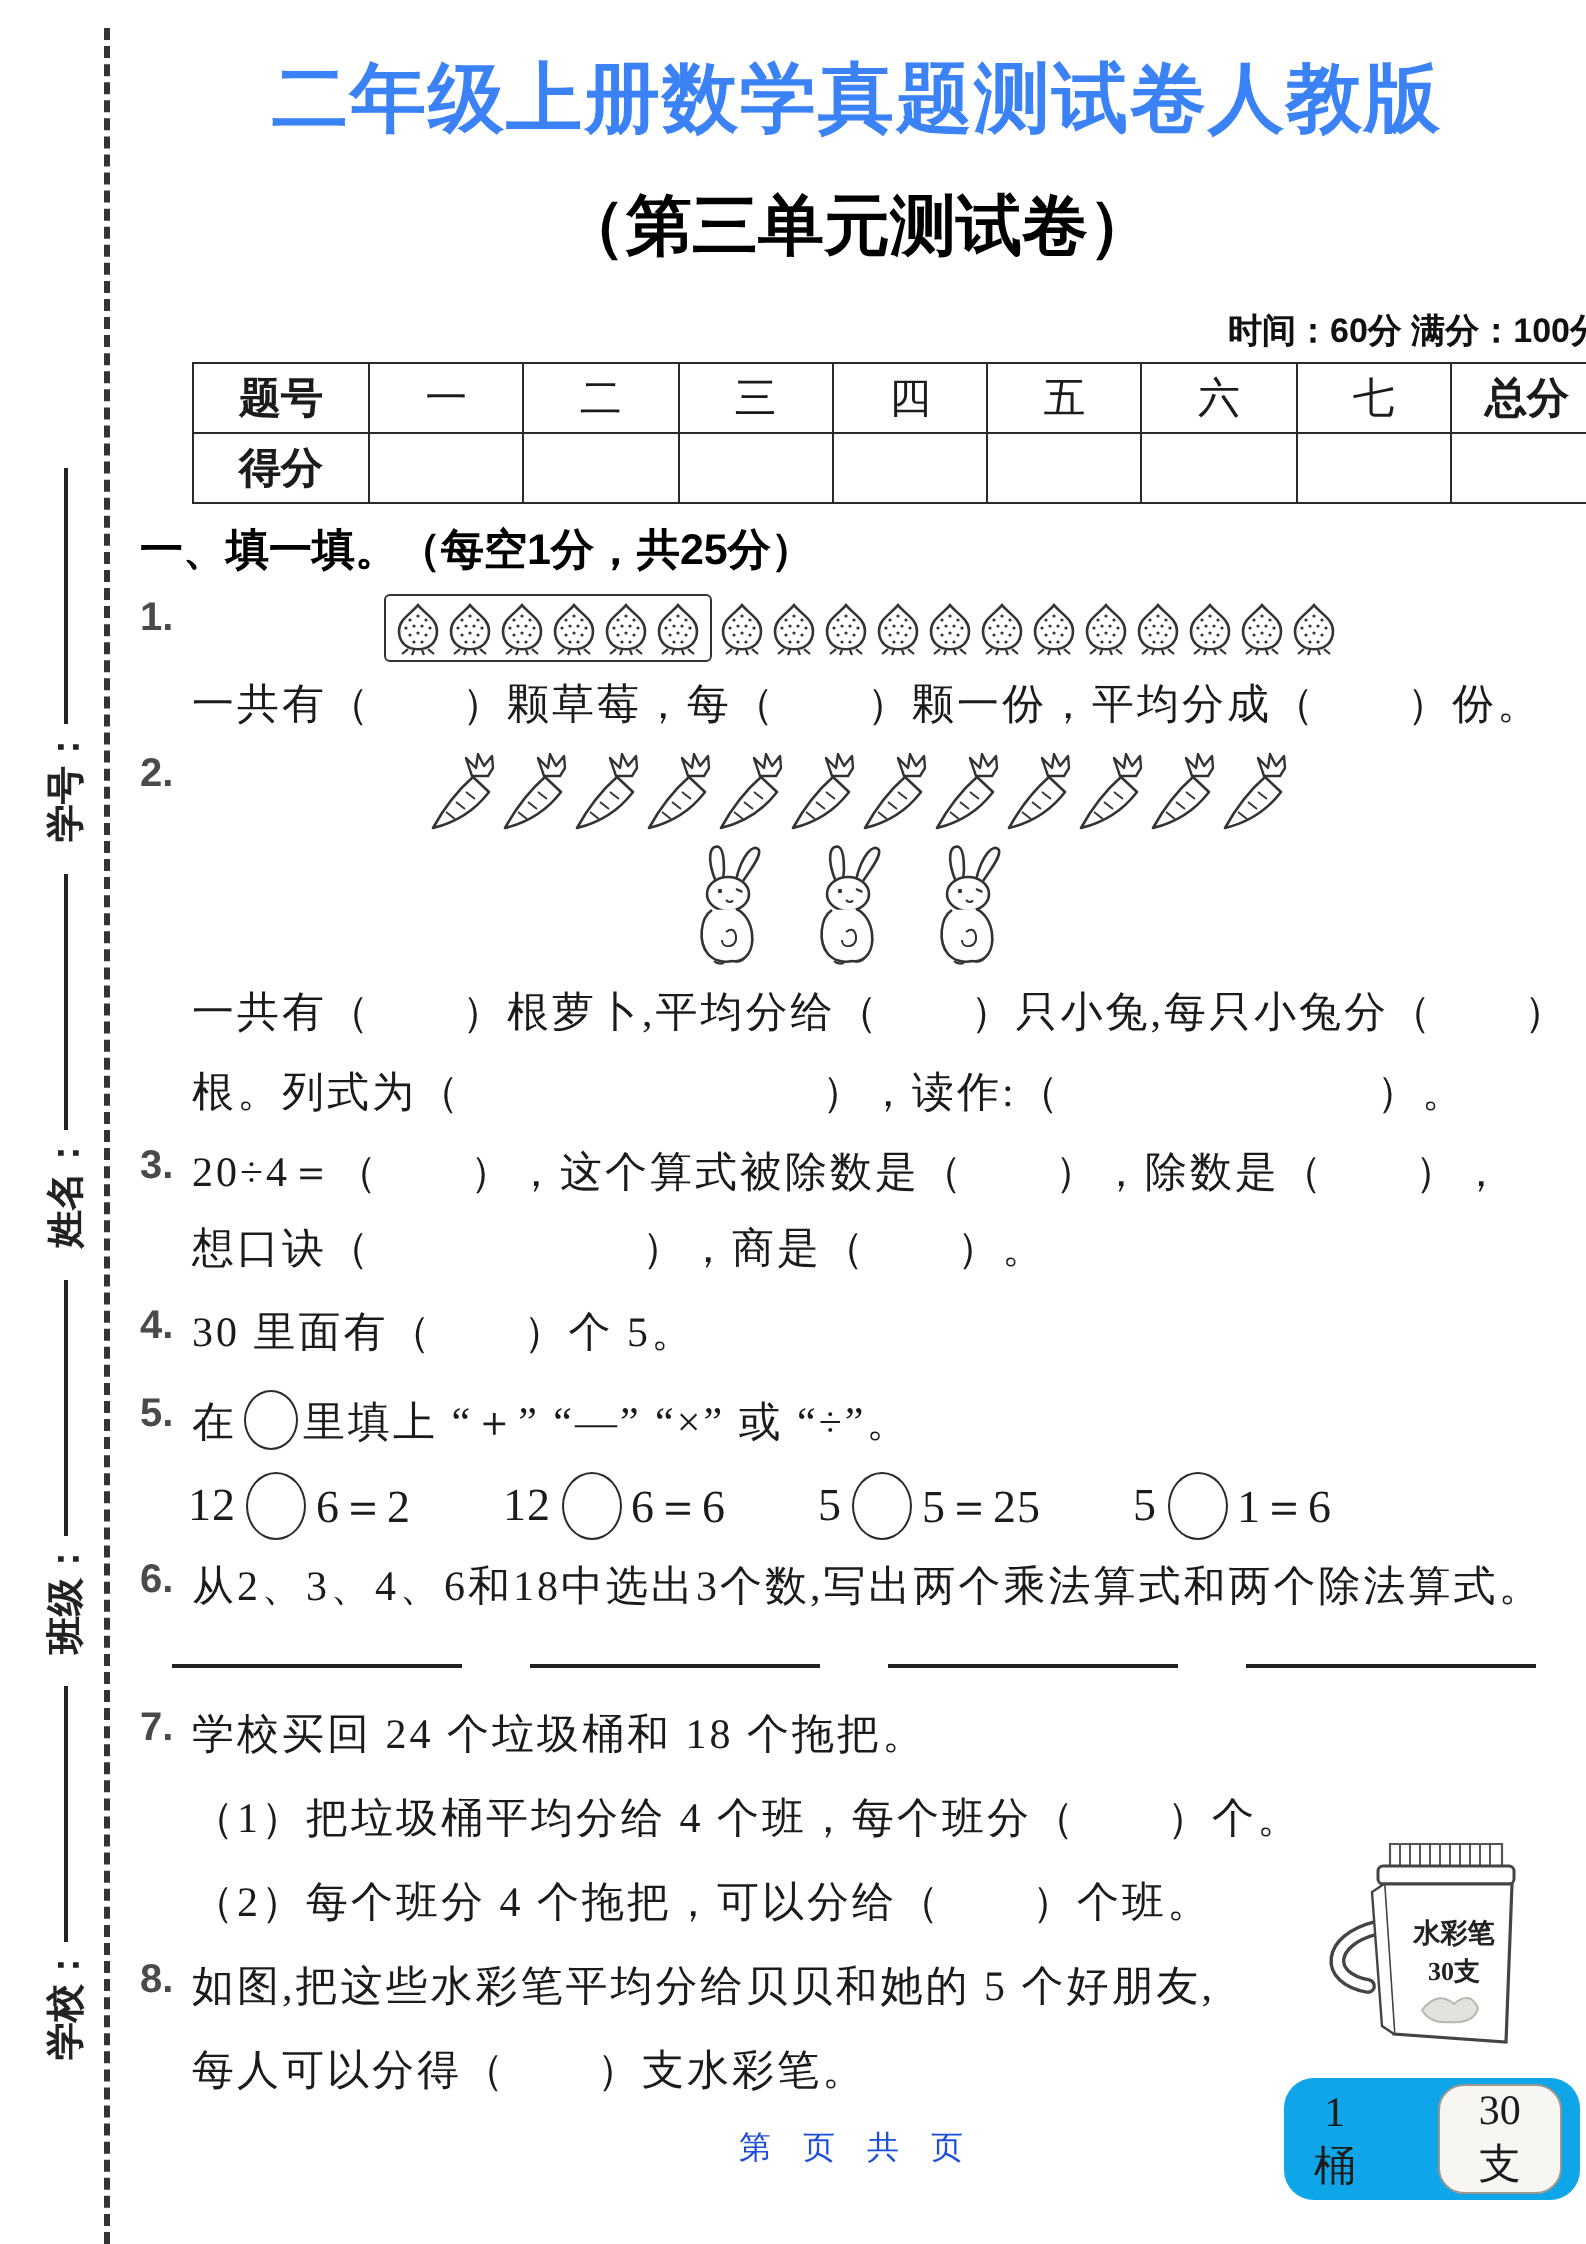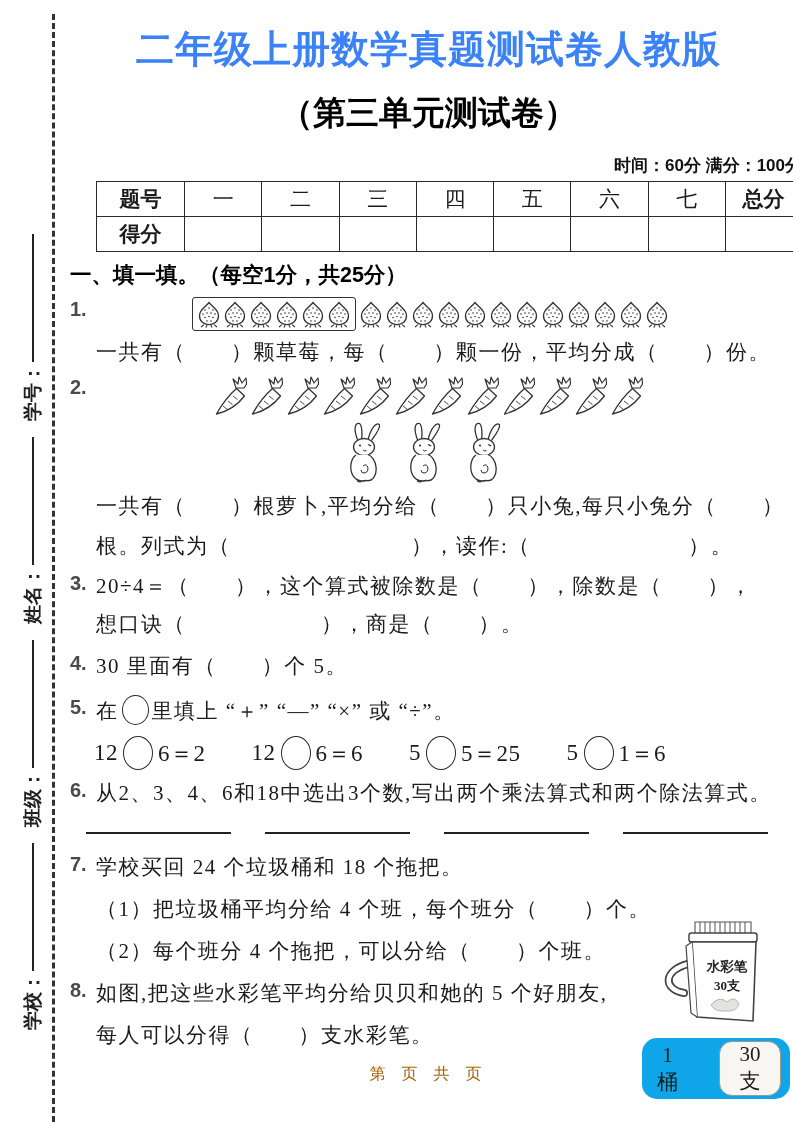--- a/index.html
+++ b/index.html
@@ -62,21 +62,21 @@
   .eq-group { display:flex; align-items:center; gap:5px; }
 
   .blank-row { margin:24px 0 0 16px; display:flex; gap:34px; }
   .blank { width:145px; height:2px; border-bottom:2.2px solid #222; }
 
   .pen-figure { position:absolute; left:642px; top:916px; width:148px; text-align:center; }
   .pen-caption { margin-top:2px; display:inline-flex; align-items:flex-end; gap:7px;
                  background:#0ea5e9; border-radius:15px; padding:3px 9px; font-size:21px; }
   .pen-caption .capsule { background:#f7f6f3; border:1.6px solid #9b9890; border-radius:13px; padding:0 9px;margin-left:28px; }
 
-  .footer { margin-top:14px; text-align:center; font-size:16px; letter-spacing:6px; color:#a16207; }
+  .footer { margin-top:14px; text-align:center; font-size:16px; letter-spacing:6px; color:#1d4ed8; }
 </style>
 </head>
 <body>
 
 <div class="page">
 
   <div class="margin-strip">
     <div class="margin-row">
       <span class="m-label">学校：</span>
         <span class="m-line"></span>

